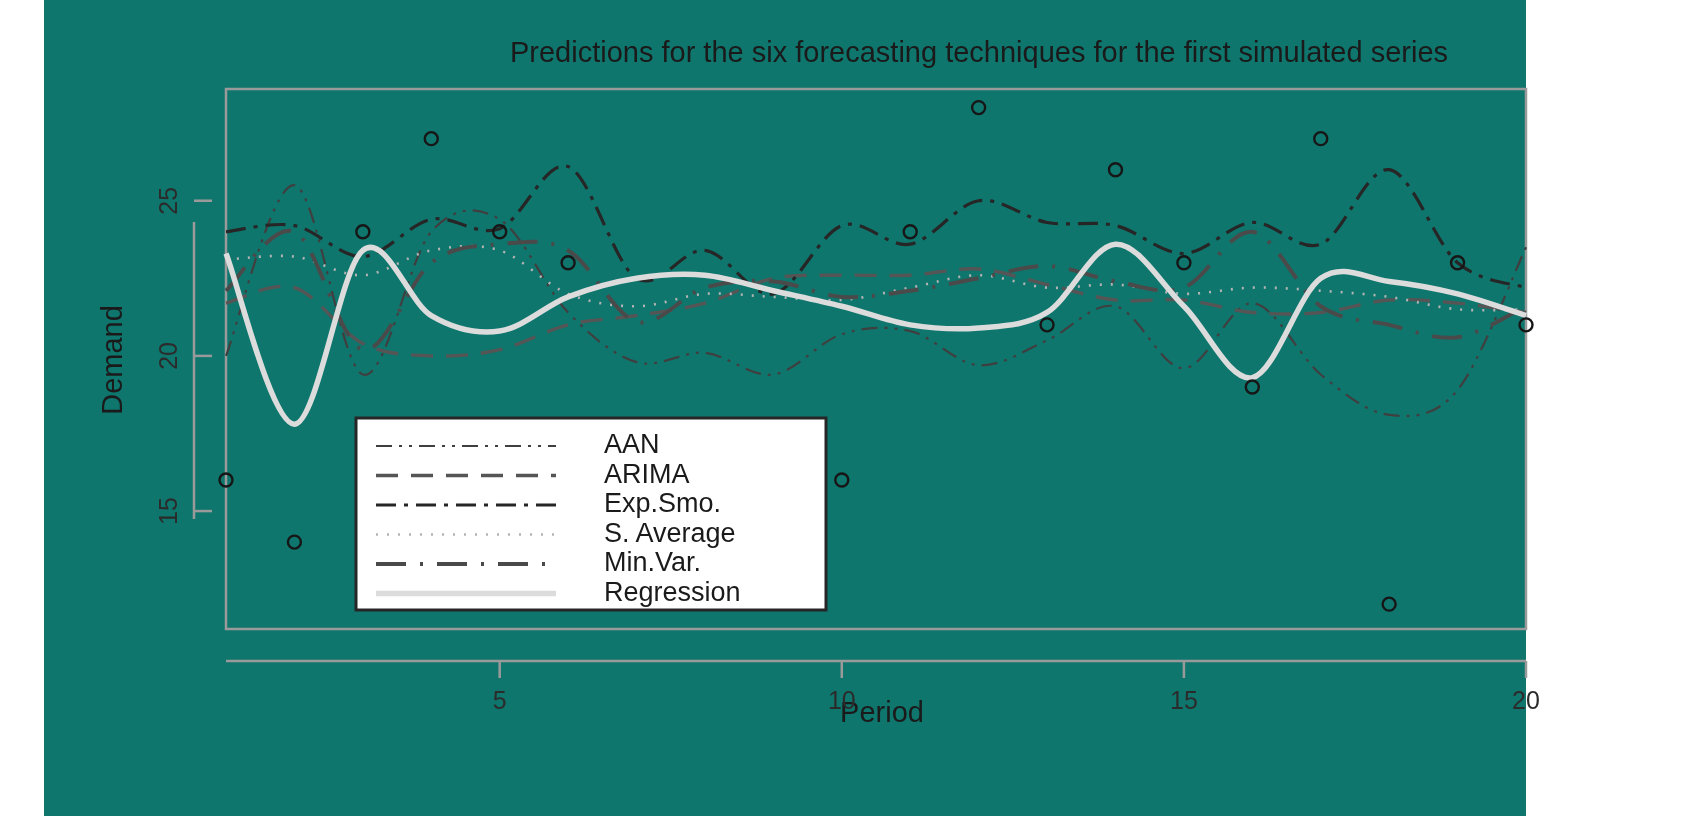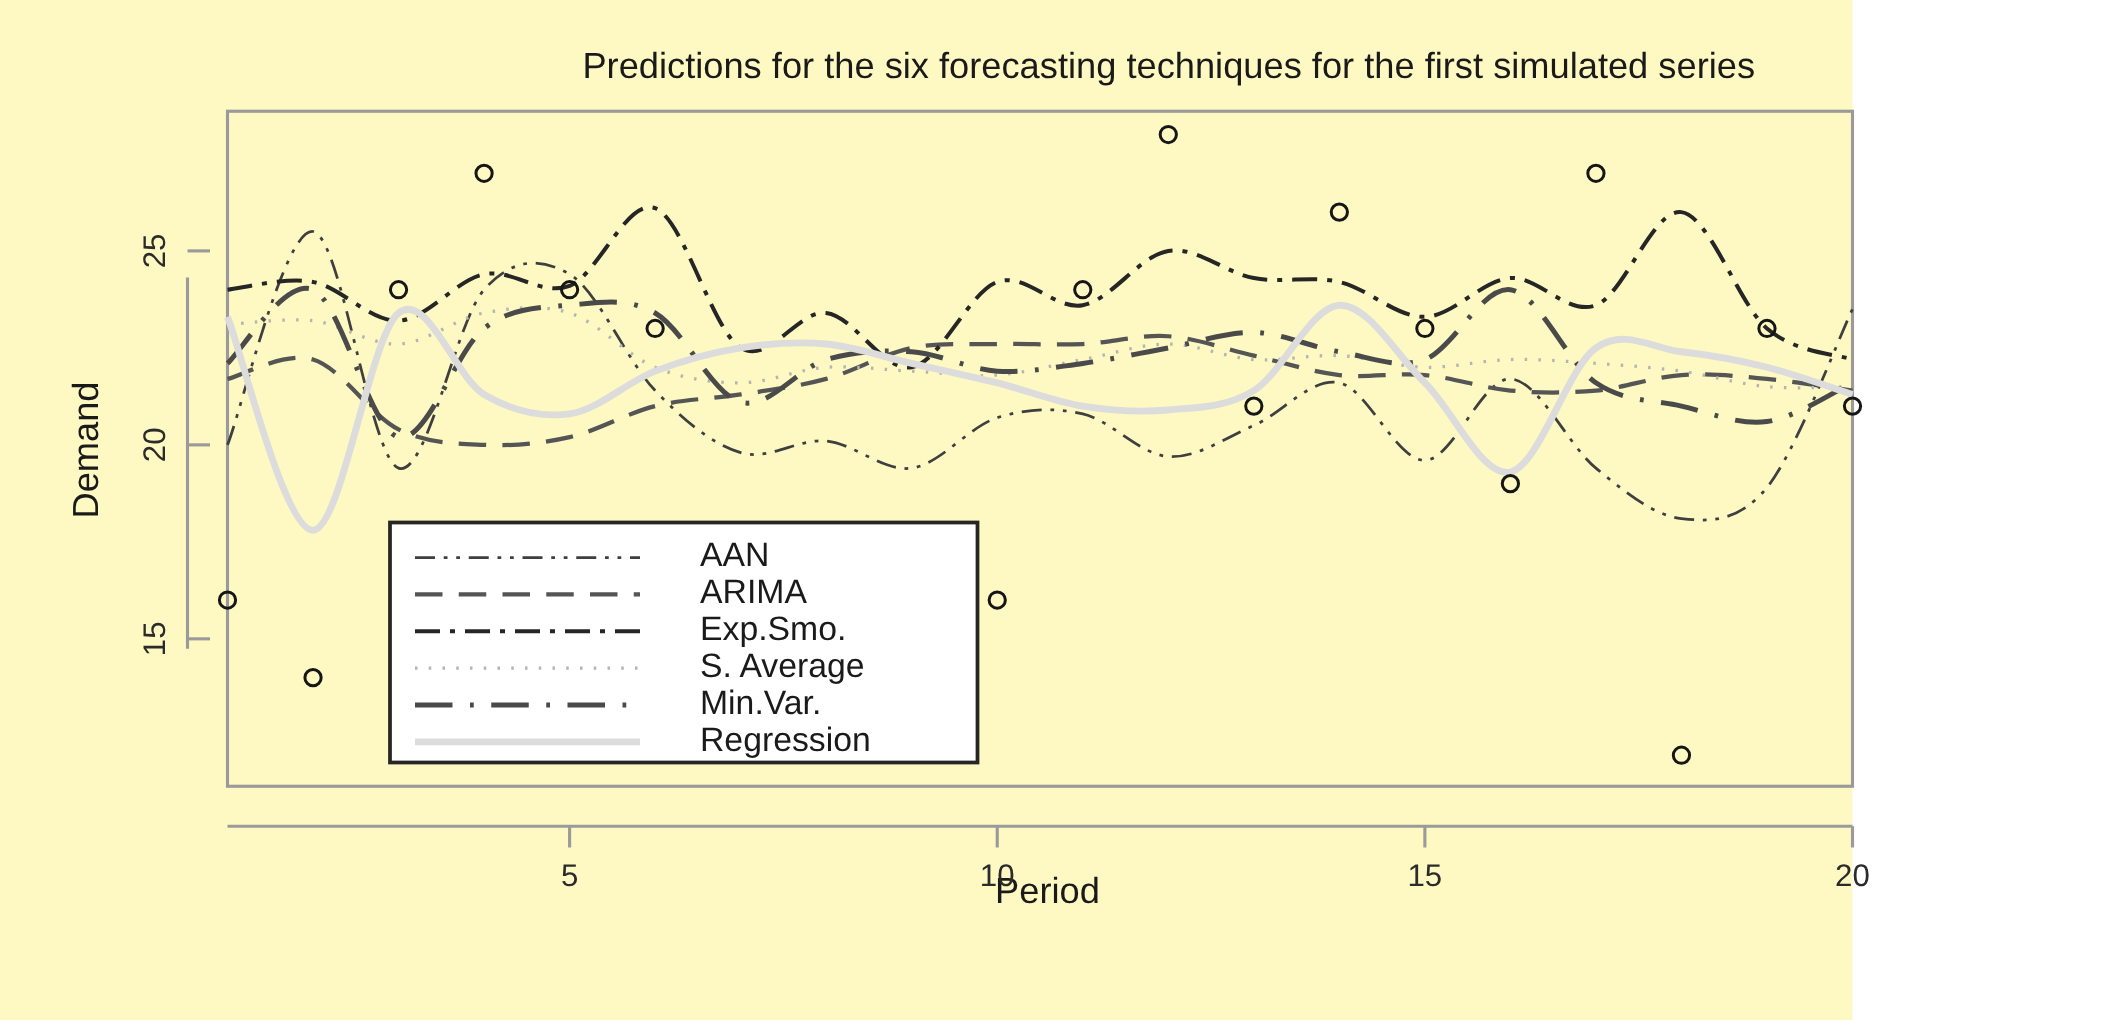--- a/index.html
+++ b/index.html
@@ -10,21 +10,22 @@
   body {
     width: 1698px;
     height: 816px;
     font-family: "Liberation Sans", sans-serif;
     overflow: hidden;
   }
   #figure {
     position: relative;
     width: 1482px;
     height: 816px;
-    background: #fef9c3;
+    background: #0f766e;
+    margin-left: 44px;
   }
   #chart-svg {
     position: absolute;
     left: 0;
     top: 0;
     width: 1698px;
     height: 816px;
   }
   .title-text {
     font-family: "Liberation Sans", sans-serif;

